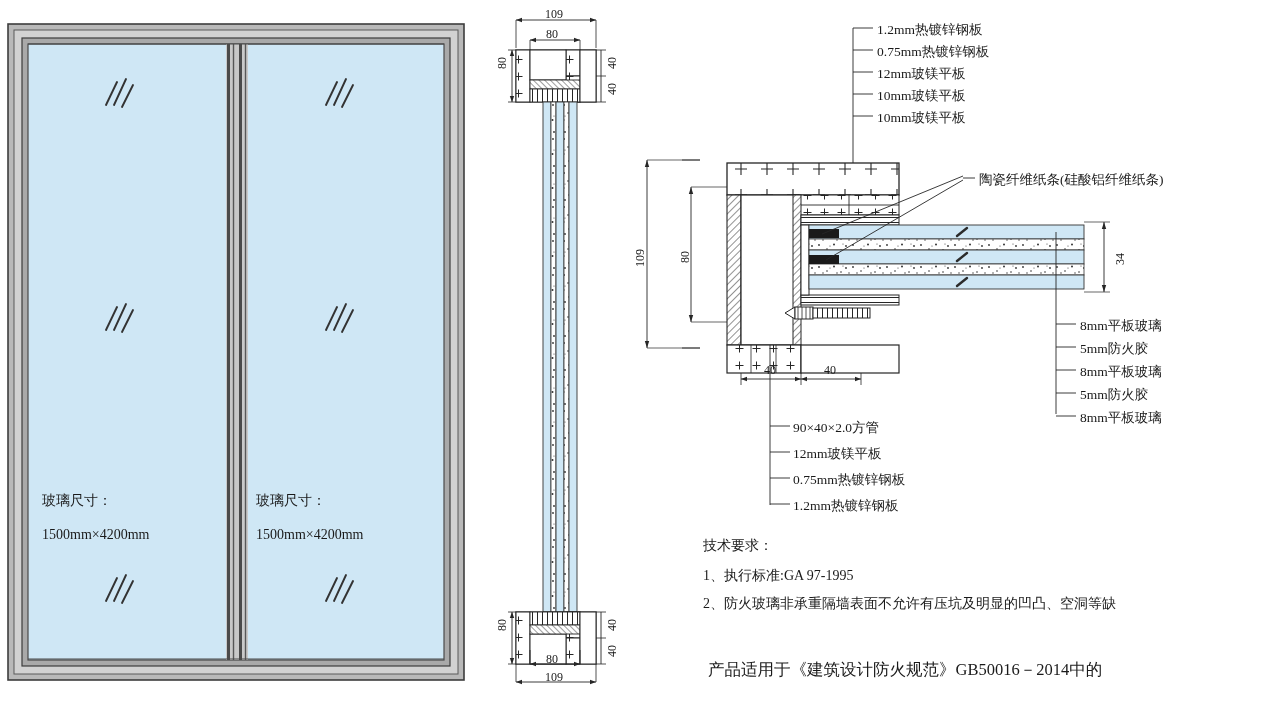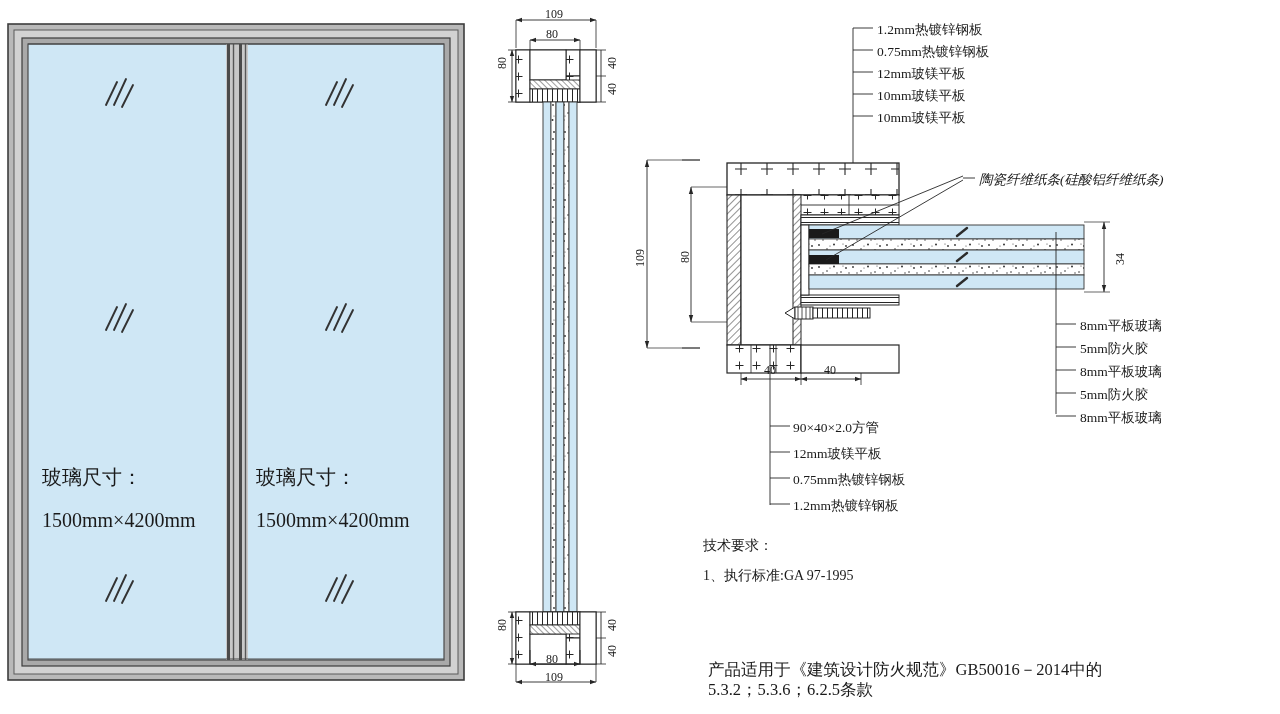--- a/index.html
+++ b/index.html
@@ -10,21 +10,21 @@
     color:#1a1a1a;
     overflow:hidden;
     position:relative;
   }
   .stage{position:absolute;left:0;top:0;width:1280px;height:714px;}
   svg{display:block;}
   .dim{font-family:"Liberation Serif","DejaVu Serif",serif;fill:#262626;font-size:12px;}
   .callout{font-size:13.5px;text-align:right;}
   .note{font-size:14px;}
   .note-big{font-size:16.5px;}
-  .glasslbl{font-size:20px;}
+  .glasslbl{font-size:14px;margin-top:28px;}
   .ov{position:absolute;white-space:nowrap;line-height:1.45;}
 </style>
 </head>
 <body>
 
 <div class="stage">
 
 <svg width="1280" height="714" viewBox="0 0 1280 714">
   <defs>
 
@@ -342,32 +342,32 @@
 <div class="ov dim" style="left:764px;top:362px;">40</div>
 <div class="ov dim" style="left:824px;top:362px;">40</div>
 <div class="ov dim" style="left:1112px;top:265px;transform:rotate(-90deg);transform-origin:left top;">34</div>
 
 <div class="ov callout" style="left:877px;top:20px;">1.2mm热镀锌钢板</div>
 <div class="ov callout" style="left:877px;top:42px;">0.75mm热镀锌钢板</div>
 <div class="ov callout" style="left:877px;top:64px;">12mm玻镁平板</div>
 <div class="ov callout" style="left:877px;top:86px;">10mm玻镁平板</div>
 <div class="ov callout" style="left:877px;top:108px;">10mm玻镁平板</div>
 
-<div class="ov callout" style="left:979px;top:170px;font-style:italic;">陶瓷纤维纸条(硅酸铝纤维纸条)</div>
+<div class="ov callout" style="left:979px;top:170px;">陶瓷纤维纸条(硅酸铝纤维纸条)</div>
 
 <div class="ov callout" style="left:1080px;top:316px;">8mm平板玻璃</div>
 <div class="ov callout" style="left:1080px;top:339px;">5mm防火胶</div>
 <div class="ov callout" style="left:1080px;top:362px;">8mm平板玻璃</div>
 <div class="ov callout" style="left:1080px;top:385px;">5mm防火胶</div>
 <div class="ov callout" style="left:1080px;top:408px;">8mm平板玻璃</div>
 
 <div class="ov callout" style="left:793px;top:418px;">90×40×2.0方管</div>
 <div class="ov callout" style="left:793px;top:444px;">12mm玻镁平板</div>
 <div class="ov callout" style="left:793px;top:470px;">0.75mm热镀锌钢板</div>
 <div class="ov callout" style="left:793px;top:496px;">1.2mm热镀锌钢板</div>
 
 <div class="ov note" style="left:703px;top:536px;">技术要求：</div>
 <div class="ov note" style="left:703px;top:566px;">1、执行标准:GA 97-1995</div>
+<div class="ov note" style="left:703px;top:594px;">2、防火玻璃非承重隔墙表面不允许有压坑及明显的凹凸、空洞等缺</div>
 
 <div class="ov note-big" style="left:708px;top:658px;">产品适用于《建筑设计防火规范》GB50016－2014中的</div>
-<div class="ov note-big" style="left:708px;top:678px;">5.3.2；5.3.6；6.2.5条款</div>
 
 </div>
 
 </body></html>

